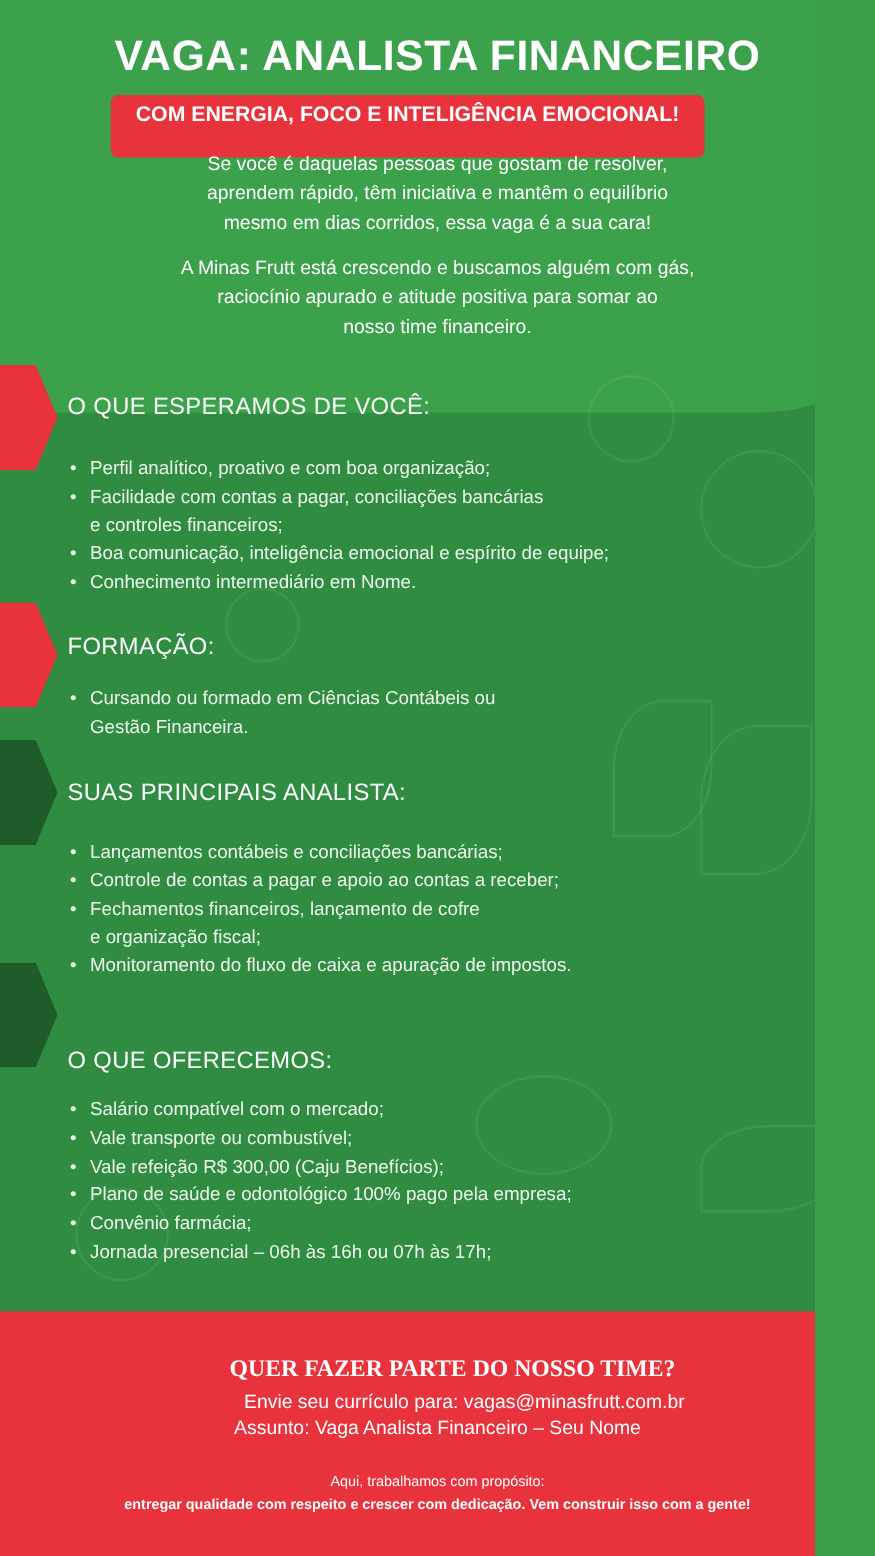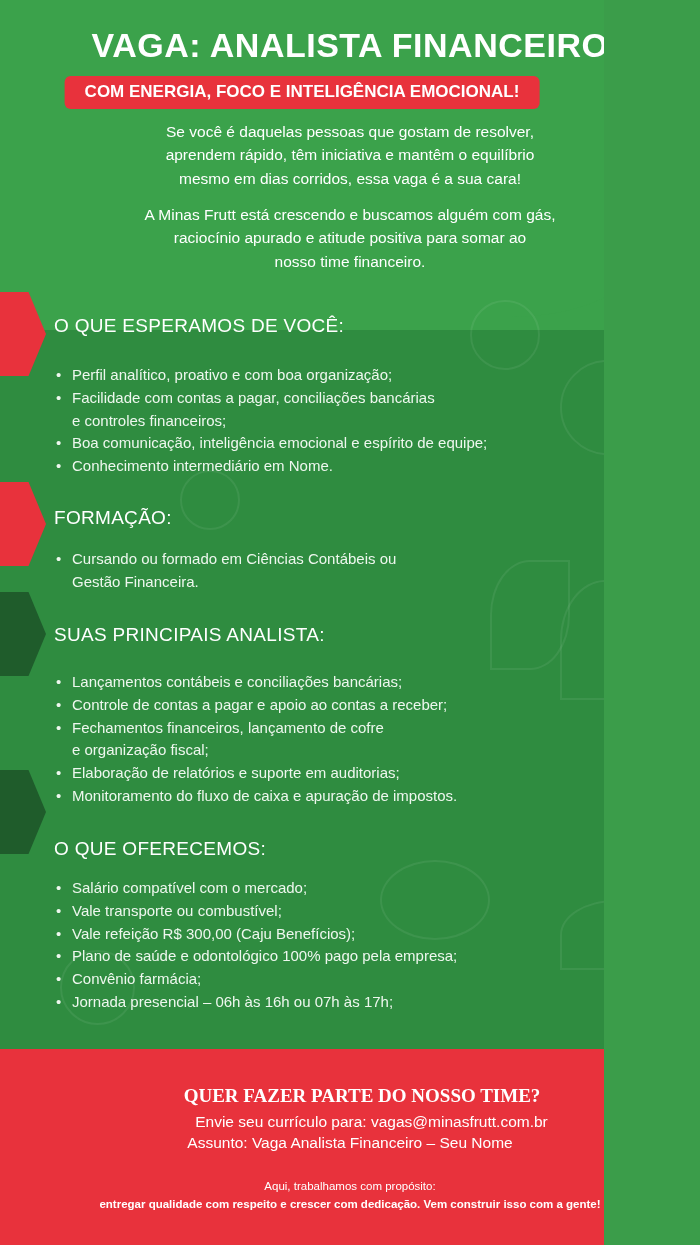--- a/index.html
+++ b/index.html
@@ -5,21 +5,21 @@
   * { box-sizing: border-box; margin: 0; padding: 0; }
   html, body {
     width: 700px;
     height: 1245px;
     font-family: "Liberation Sans", sans-serif;
     background: #3b9d4a;
     overflow: hidden;
   }
   .poster {
     position: relative;
-    width: 604px;
+    width: 652px;
     height: 1245px;
     overflow: hidden;
   }
 
   
   .bg-top {
     position: absolute;
     left: 0; top: 0;
     width: 700px; height: 300px;
     background: #3ba24b;
@@ -84,21 +84,21 @@
     color: #ffffff;
   }
   .subbadge {
     position: absolute;
     top: 76px; left: 50%;
     transform: translateX(-50%);
     background: #e8323c;
     color: #fff;
     font-size: 17px;
     font-weight: bold;
-    padding: 6px 20px 7px;
+    padding: 6px 20px 24px;
     border-radius: 6px;
     white-space: nowrap;
   }
   .intro {
     position: absolute;
     left: 70px; width: 560px;
     text-align: center;
     color: #ffffff;
     font-size: 15.5px;
     line-height: 1.5;
@@ -214,21 +214,20 @@
     <div class="li">Cursando ou formado em Ciências Contábeis ou
 Gestão Financeira.</div>
   </div>
 
   <div class="section-title" style="top:624px;">SUAS PRINCIPAIS ANALISTA:</div>
   <div class="section-body" style="top:671px;">
     <div class="li">Lançamentos contábeis e conciliações bancárias;</div>
     <div class="li">Controle de contas a pagar e apoio ao contas a receber;</div>
     <div class="li">Fechamentos financeiros, lançamento de cofre
 e organização fiscal;</div>
-    <div class="li">Elaboração de relatórios e suporte em auditorias;</div>
     <div class="li">Monitoramento do fluxo de caixa e apuração de impostos.</div>
   </div>
 
   <div class="section-title" style="top:838px;">O QUE OFERECEMOS:</div>
   <div class="section-body" style="top:877px;">
     <div class="li">Salário compatível com o mercado;</div>
     <div class="li">Vale transporte ou combustível;</div>
     <div class="li">Vale refeição R$ 300,00 (Caju Benefícios);</div>
     <div class="li">Plano de saúde e odontológico 100% pago pela empresa;</div>
     <div class="li">Convênio farmácia;</div>

